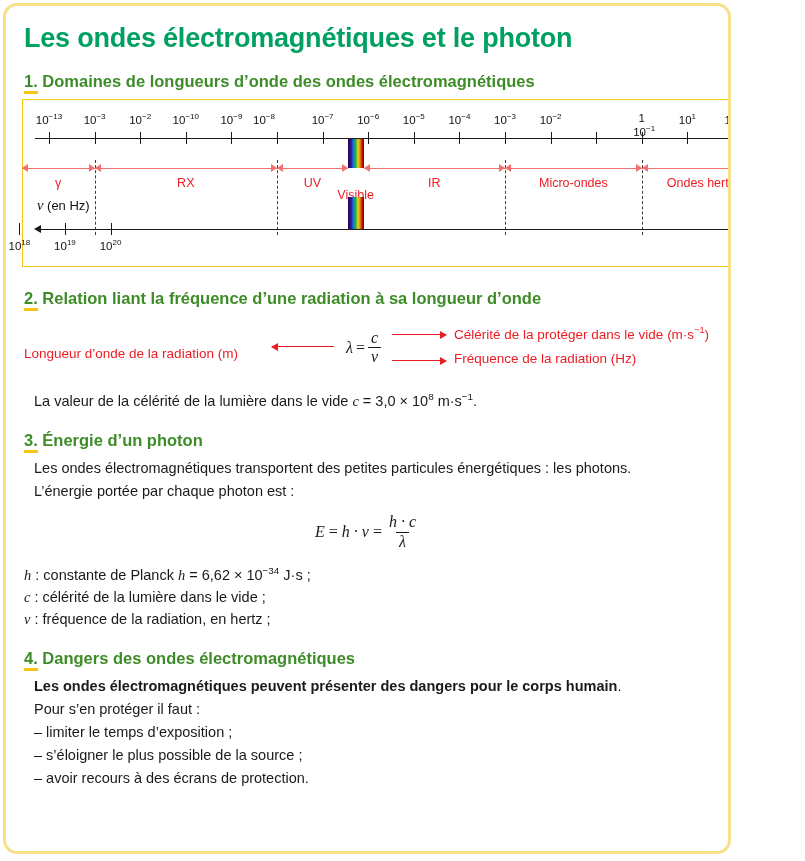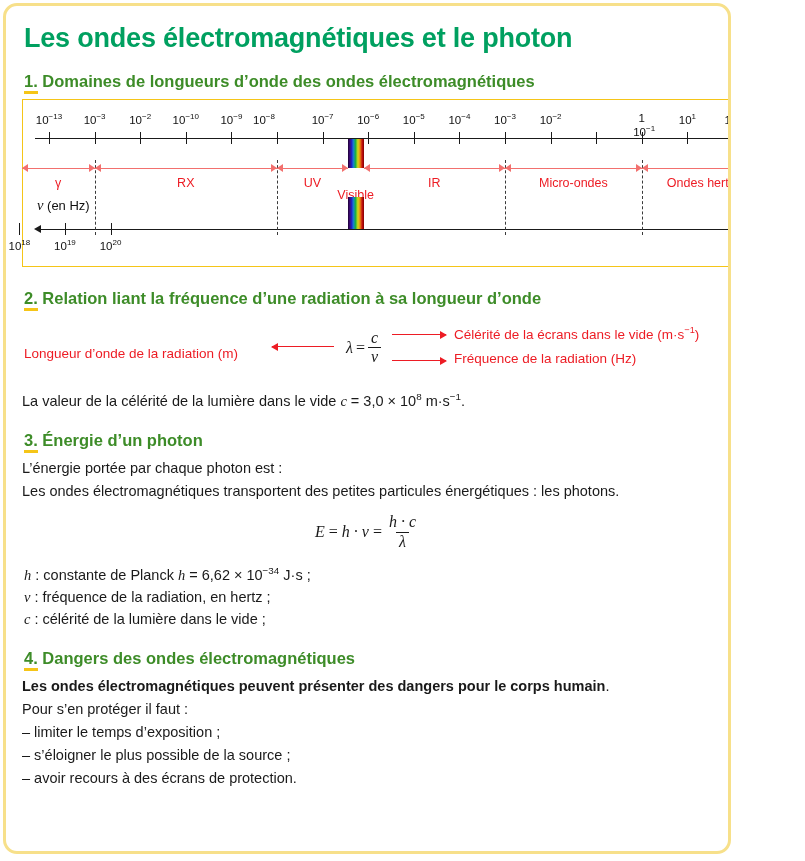--- a/index.html
+++ b/index.html
@@ -162,21 +162,21 @@
     width: 9px; height: 10px;
     background: #fff;
     clip-path: polygon(50% 0%, 100% 0%, 100% 70%, 50% 100%, 0% 70%, 0% 0%);
   }
 
   
   .body-text {
     font-size: 14.5px;
     color: #1a1a1a;
     line-height: 1.45;
-    margin: 0 0 2px 0;
+    margin: 0 0 2px 12px;
   }
   .body-text i { font-family: "Liberation Serif", serif; font-style: italic; }
   sup { font-size: 0.68em; vertical-align: super; }
 
   
   .relation {
     position: relative;
     height: 62px;
     margin: 2px 0 12px 2px;
   }
@@ -389,54 +389,54 @@
         <span class="frac">
           <span class="num">c</span>
           <span class="den">ν</span>
         </span>
       </div>
 
       <div class="rel-arrow-r1"></div>
       <div class="rel-arrow-r2"></div>
 
       <div class="rel-right-1">
-        <span>Célérité de la écrans dans le vide (m·s</span><sup>−1</sup><span>)</span>
+        <span>Célérité de la protéger dans le vide (m·s</span><sup>−1</sup><span>)</span>
       </div>
       <div class="rel-right-2">Fréquence de la radiation (Hz)</div>
     </div>
 
     <div class="body-text">
       <span>La valeur de la célérité de la lumière dans le vide </span><i>c</i><span> = 3,0 × 10</span><sup>8</sup><span> m·s</span><sup>−1</sup><span>.</span>
     </div>
 
     <div class="spacer-18"></div>
 
     <div class="sec-head">
       <span class="sec-num">3.</span>
       <span>Énergie d’un photon</span>
     </div>
 
+    <div class="body-text">Les ondes électromagnétiques transportent des petites particules énergétiques : les photons.</div>
     <div class="body-text">L’énergie portée par chaque photon est :</div>
-    <div class="body-text">Les ondes électromagnétiques transportent des petites particules énergétiques : les photons.</div>
 
     <div class="energy-formula">
       <i>E</i>
       <span>=</span>
       <i>h · ν</i>
       <span>=</span>
       <span class="frac">
         <span class="num">h · c</span>
         <span class="den">λ</span>
       </span>
     </div>
 
     <div class="deflist" id="deflist">
         <div class="defrow"><span class="sym">h</span><span> : constante de Planck </span><span class="sym">h</span><span> = 6,62 × 10</span><sup>−34</sup><span> J·s ;</span></div>
+        <div class="defrow"><span class="sym">c</span><span> : célérité de la lumière dans le vide ;</span></div>
         <div class="defrow"><span class="sym">ν</span><span> : fréquence de la radiation, en hertz ;</span></div>
-        <div class="defrow"><span class="sym">c</span><span> : célérité de la lumière dans le vide ;</span></div>
       </div>
 
     <div class="spacer-18"></div>
 
     <div class="sec-head">
       <span class="sec-num">4.</span>
       <span>Dangers des ondes électromagnétiques</span>
     </div>
 
     <div class="body-text">

